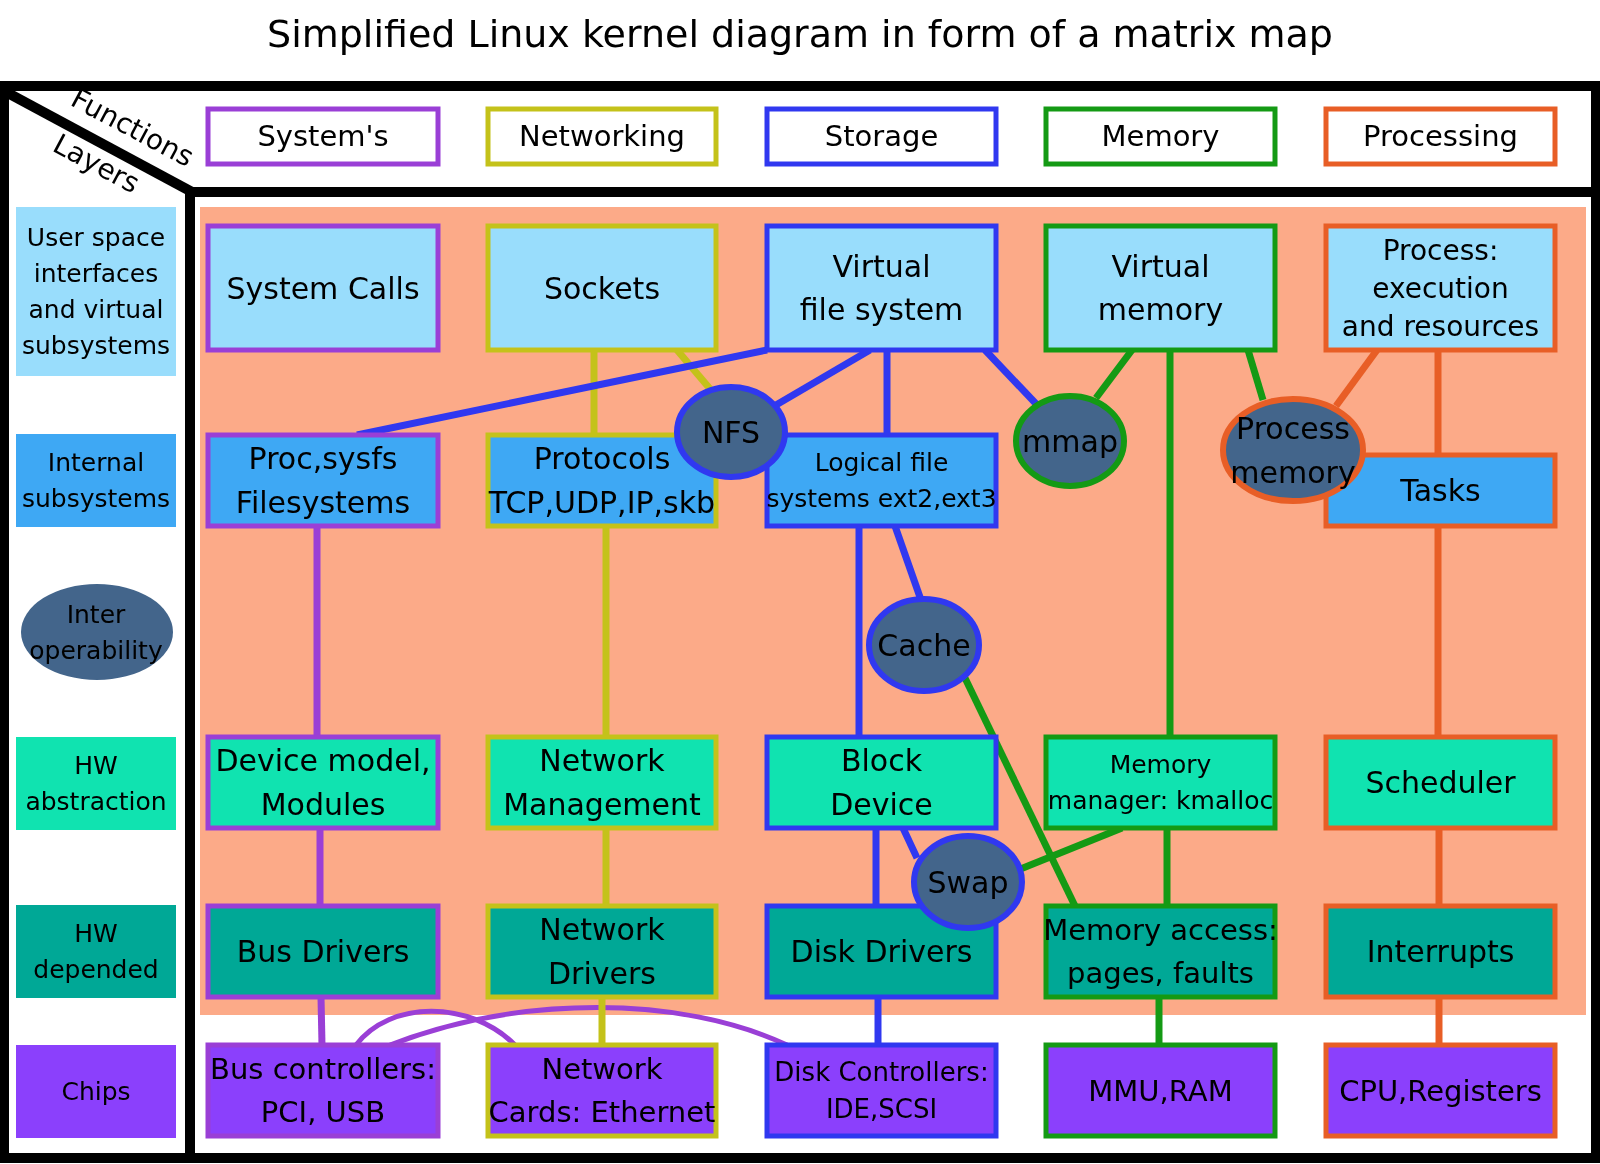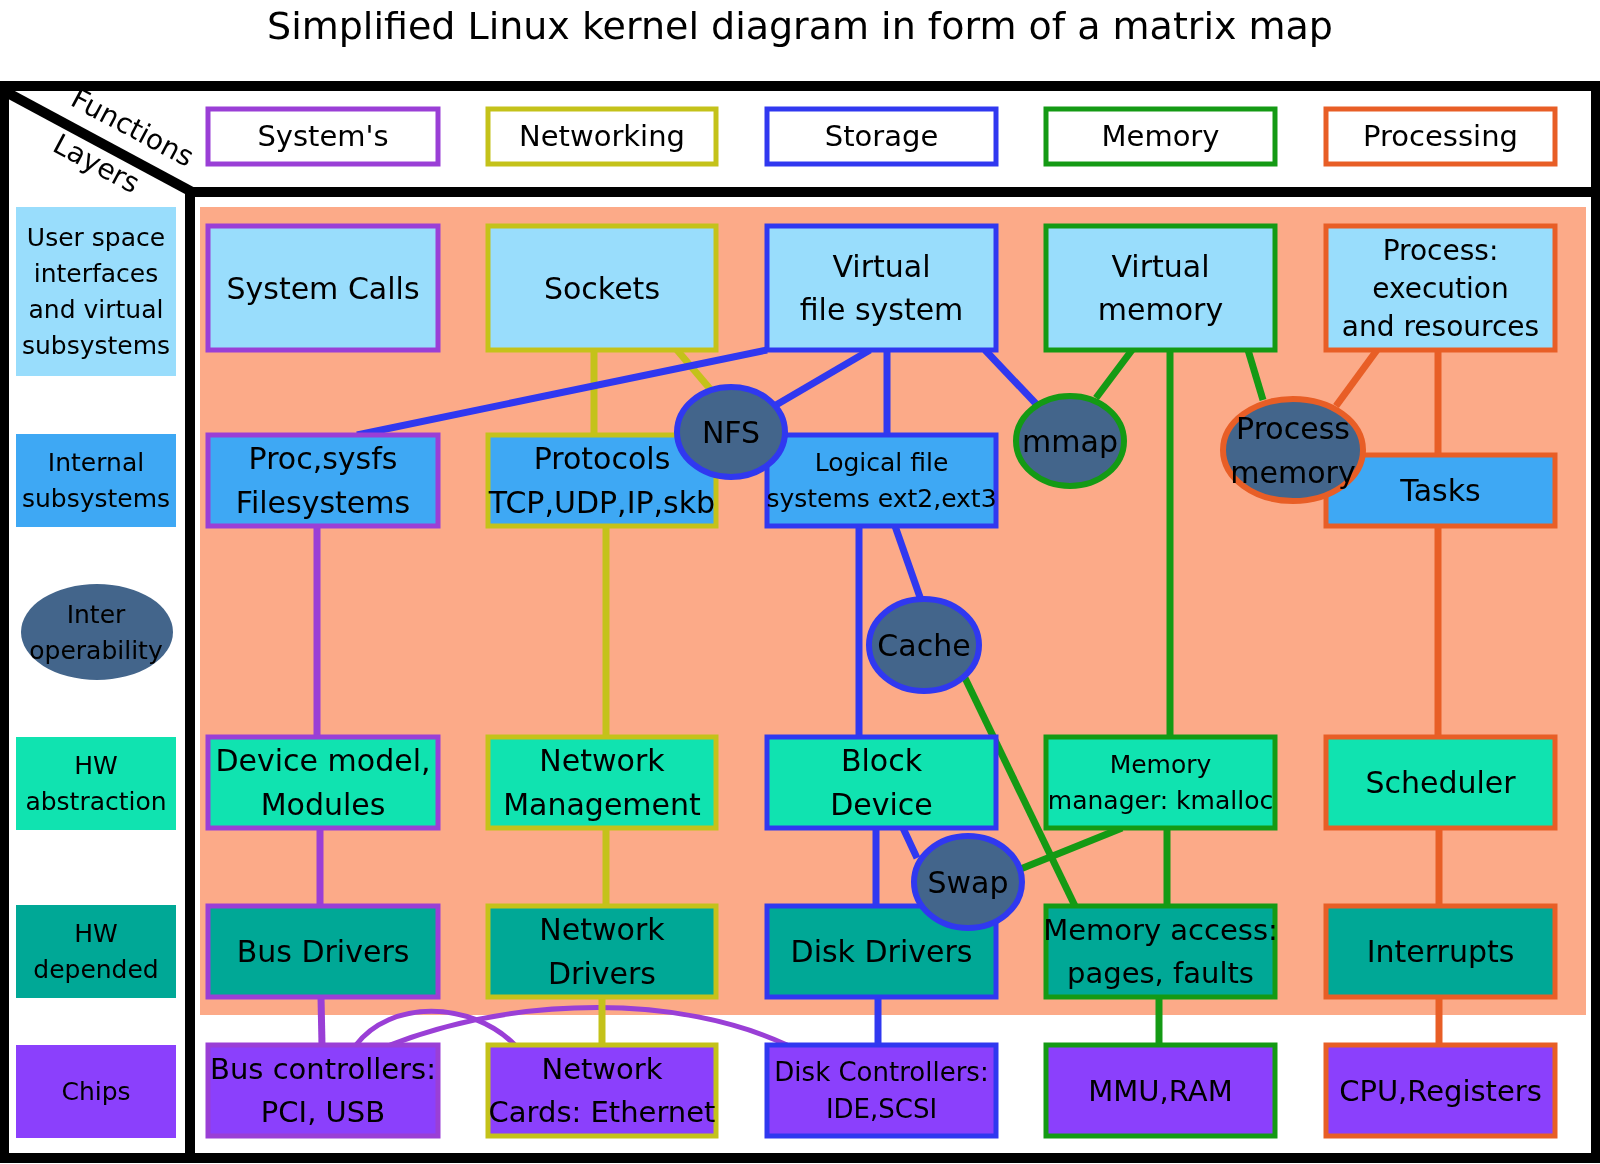--- a/index.html
+++ b/index.html
@@ -1,17 +1,17 @@
 <!DOCTYPE html>
 <html><head>
 <meta charset="utf-8">
 <style>
   html, body { margin: 0; padding: 0; background: #ffffff; }
   body { width: 1600px; height: 1164px; position: relative; overflow: hidden; font-family: "DejaVu Sans", sans-serif; }
-  #title { position: absolute; left: 0; top: 4px; width: 1600px; text-align: center; font-size: 38px; color: #000; font-family: "DejaVu Sans", sans-serif; }
+  #title { position: absolute; left: 0; top: 12px; width: 1600px; text-align: center; font-size: 38px; color: #000; font-family: "DejaVu Sans", sans-serif; }
   svg#diagram { position: absolute; left: 0; top: 0; }
   svg text { font-family: "DejaVu Sans", sans-serif; fill: #000; }
 </style>
 </head>
 <body>
 
 <div id="title">Simplified Linux kernel diagram in form of a matrix map</div>
 
 <svg id="diagram" width="1600" height="1164" viewBox="0 0 1600 1164" xmlns="http://www.w3.org/2000/svg">
   <g id="g-frame">

